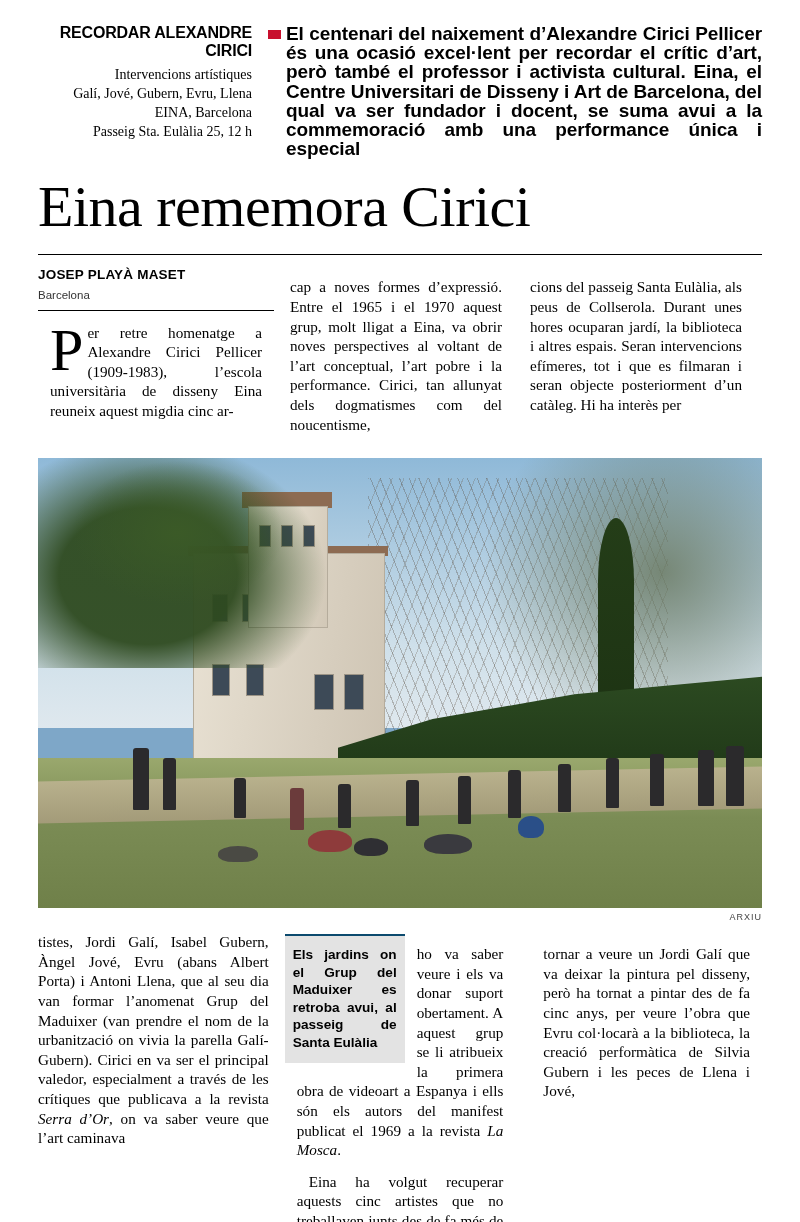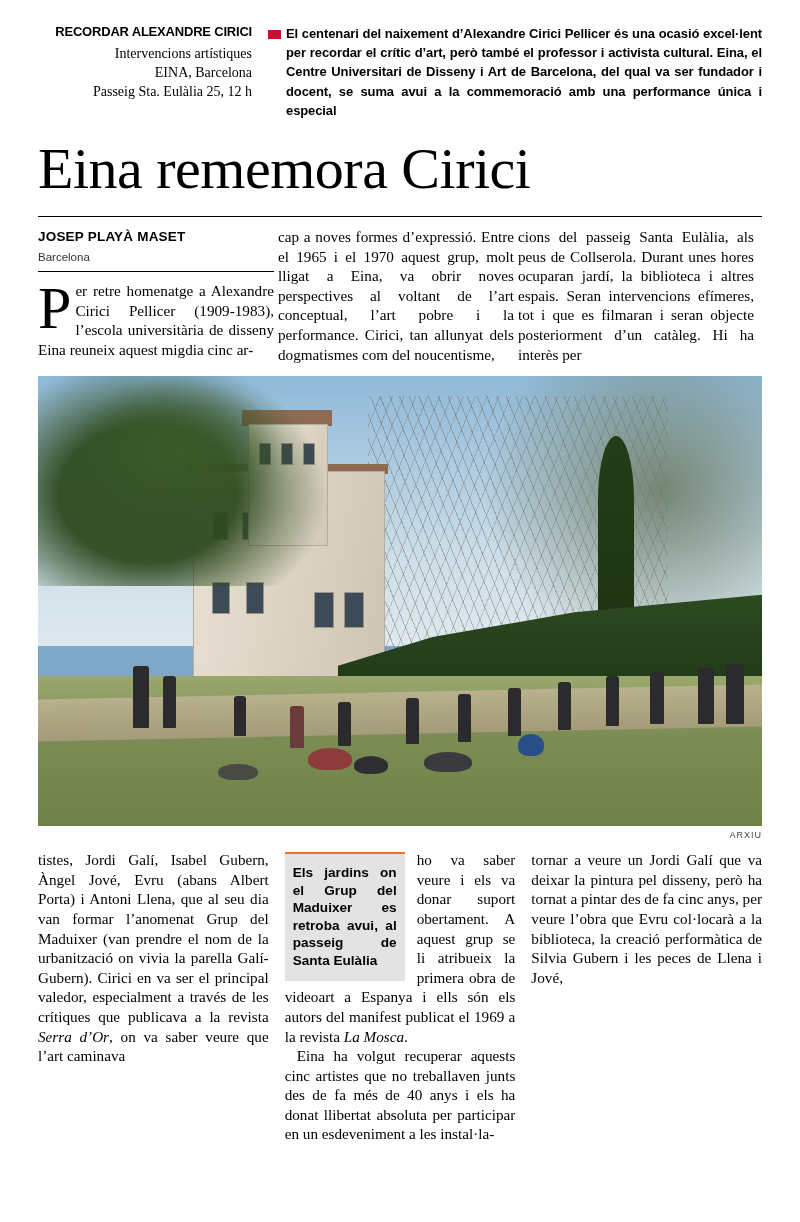--- a/index.html
+++ b/index.html
@@ -32,21 +32,21 @@
   .kicker-col {
     width: 228px;
     text-align: right;
     padding-right: 14px;
     box-sizing: border-box;
     font-family: "Liberation Serif", serif;
   }
   .kicker-title {
     font-family: "Liberation Sans", sans-serif;
     font-weight: bold;
-    font-size: 13px;
+    font-size: 16px;
     letter-spacing: -0.2px;
     margin-bottom: 5px;
   }
   .kicker-line {
     font-size: 14px;
     line-height: 19px;
   }
   .lede-col {
     flex: 1;
     position: relative;
@@ -57,21 +57,21 @@
     position: absolute;
     left: 2px;
     top: 6px;
     width: 13px;
     height: 9px;
     background: #c8102e;
   }
   .lede-text {
     font-family: "Liberation Sans", sans-serif;
     font-weight: bold;
-    font-size: 13px;
+    font-size: 19px;
     line-height: 19.2px;
     text-align: justify;
     letter-spacing: -0.1px;
   }
 
   
   .headline {
     padding: 18px 52px 0 38px;
     font-family: "Liberation Serif", serif;
     font-size: 58px;
@@ -110,21 +110,21 @@
   .byline-place {
     font-family: "Liberation Sans", sans-serif;
     font-size: 11.5px;
     color: #333;
     margin-bottom: 4px;
   }
   .byline-rule {
     border-top: 1px solid #000;
     margin-bottom: 9px;
   }
-  p.body { margin: 0; text-align: justify; }
+  p.body { margin: 12px; text-align: justify; }
   p.body + p.body { text-indent: 12px; }
 
   .dropcap::first-letter {
     float: left;
     font-size: 60px;
     line-height: 48px;
     padding-right: 4px;
     padding-top: 3px;
     font-family: "Liberation Serif", serif;
   }
@@ -249,35 +249,36 @@
     width: 120px;
     float: left;
     margin: 2px 12px 6px 0;
     font-family: "Liberation Sans", sans-serif;
     font-weight: bold;
     font-size: 13.6px;
     line-height: 17.5px;
     background: #e3e3e3;
     padding: 10px 8px 12px 8px;
     box-sizing: border-box;
-    border-top: 2px solid #f97316;
+    border-top: 2px solid #0c4a6e;
   }
   .col2-flow { overflow: hidden; }
   .end-dot { font-size: 13px; }
   i { font-style: italic; }
 </style>
 </head>
 <body>
 
 <div class="page">
 
   <div class="top-block">
     <div class="kicker-col">
       <div class="kicker-title">RECORDAR ALEXANDRE CIRICI</div>
       <div class="kicker-line">Intervencions artístiques</div>
+      <div class="kicker-line">Galí, Jové, Gubern, Evru, Llena</div>
       <div class="kicker-line">EINA, Barcelona</div>
       <div class="kicker-line">Passeig Sta. Eulàlia 25, 12 h</div>
     </div>
     <div class="lede-col">
       <span class="lede-marker"></span>
       <div class="lede-text">El centenari del naixement d’Alexandre Cirici Pellicer és una ocasió excel·lent per recordar el crític d’art, però també el professor i activista cultural. Eina, el Centre Universitari de Disseny i Art de Barcelona, del qual va ser fundador i docent, se suma avui a la commemoració amb una performance única i especial</div>
     </div>
   </div>
 
   <div class="headline">Eina rememora Cirici</div>

